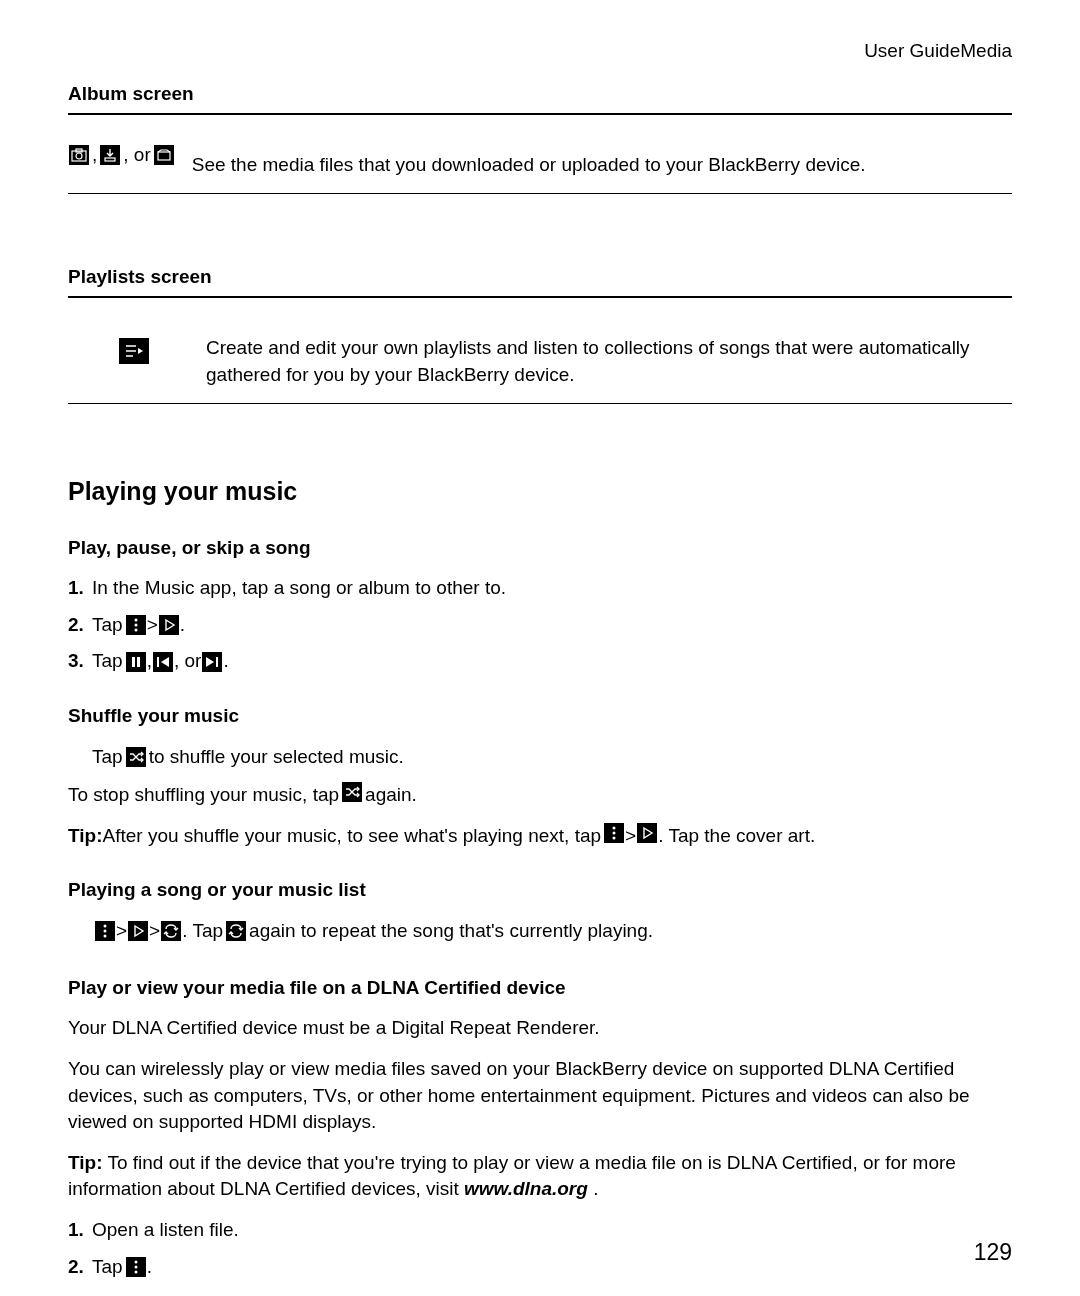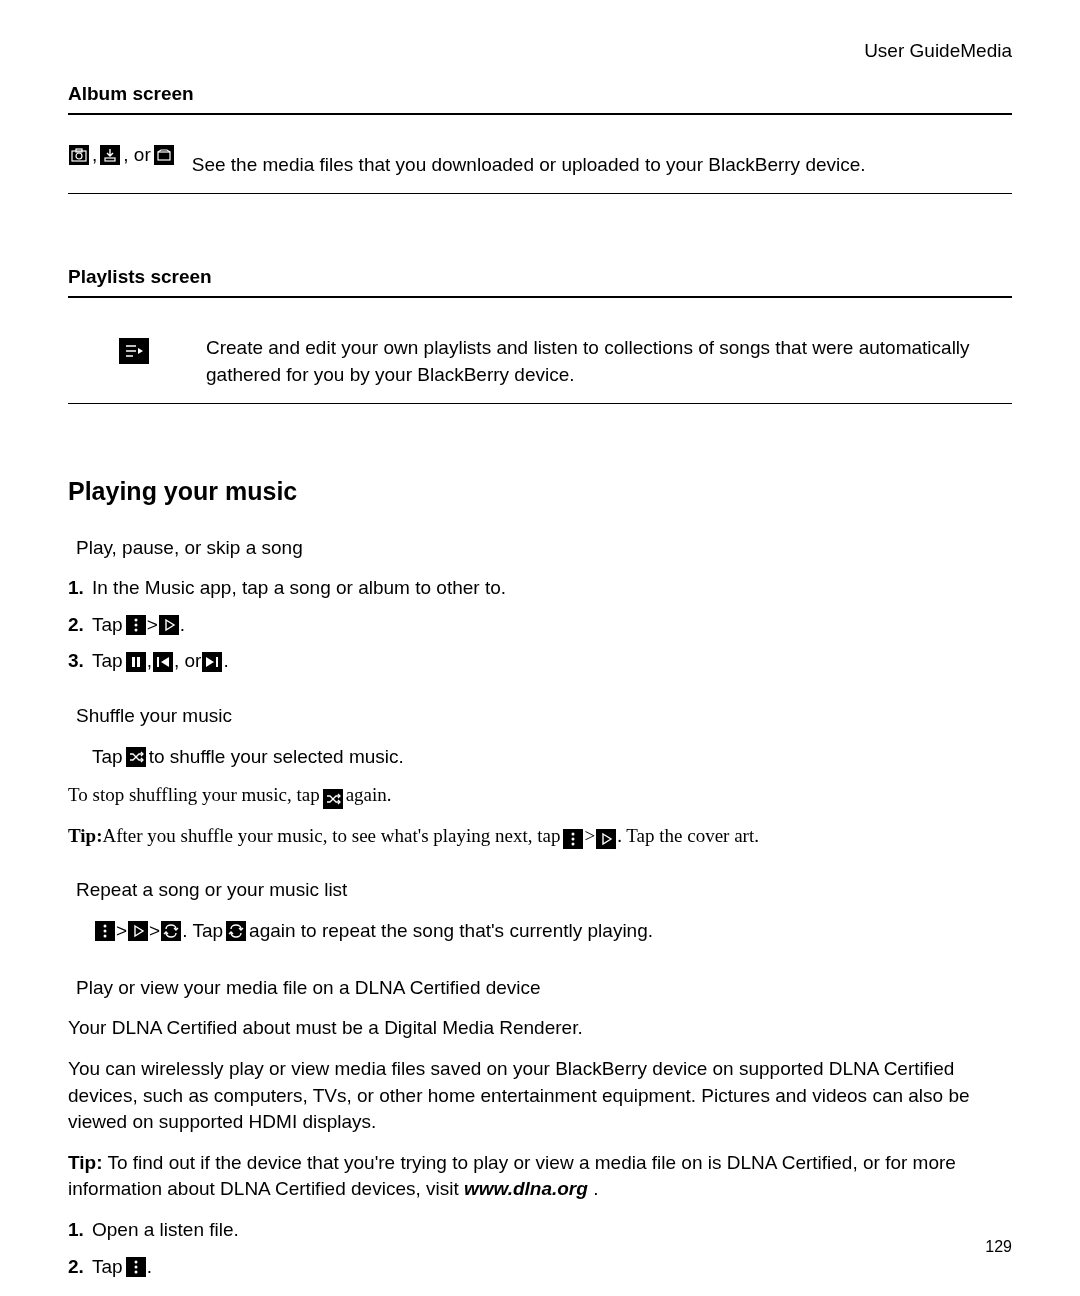--- a/index.html
+++ b/index.html
@@ -39,24 +39,23 @@
   .icon-cell-wide { width: 132px; justify-content: center; }
   .desc-cell { flex: 1; padding-left: 6px; margin-top: 21px; }
   .spaced { margin-top: 70px; }
   .h2 {
     font-weight: bold;
     font-size: 25px;
     margin-top: 70px;
     margin-bottom: 26px;
   }
   .h3 {
-    font-weight: normal;
+    font-weight: bold;
     margin-top: 10px;
     margin-bottom: 14px;
-    margin-left: 8px;
   }
   .h3.sp { margin-top: 28px; }
   ol.steps {
     list-style: none;
     padding: 0;
     margin: 0 0 8px 0;
   }
   ol.steps li {
     display: flex;
     align-items: center;
@@ -70,23 +69,22 @@
   .indent {
     padding-left: 24px;
     margin-bottom: 12px;
     display: flex;
     align-items: center;
     flex-wrap: wrap;
   }
   .para {
     margin-bottom: 14px;
     display: flex;
-    align-items: flex-end;
+    align-items: flex-start;
     flex-wrap: wrap;
-    font-family: Liberation Serif, serif;
   }
   .para-block { margin-bottom: 14px; }
   .tip-label { font-weight: bold; }
   .italic-bold { font-style: italic; font-weight: bold; }
   .ibox {
     display: inline-flex;
     align-items: center;
     justify-content: center;
     width: 20px;
     height: 20px;
@@ -96,21 +94,21 @@
     margin: 0 1px;
   }
   .ibox-lg { width: 30px; height: 26px; }
   .ibx-svg { display: block; }
   .ml { margin-left: 3px; }
   .mr { margin-right: 3px; }
   .pagenum {
     position: absolute;
     right: 68px;
     top: 1236px;
-    font-size: 16px;
+    font-size: 23px;
   }
   .inline-seq { display: inline-flex; align-items: center; flex-wrap: wrap; }
 </style>
 </head>
 <body>
 
 <div class="header-row">
   <span class="header-left">User Guide</span>
   <span class="header-right">Media</span>
 </div>
@@ -252,21 +250,21 @@
   </span>
   <span> &gt; </span>
   <span class="ibox">
     <svg class="ibx-svg" width="14" height="14" viewBox="0 0 14 14">
         <path d="M4 2 l8 5 l-8 5 z" fill="none" stroke="#fff" stroke-width="1.4"></path>
       </svg>
   </span>
   <span>. Tap the cover art.</span>
 </div>
 
-<div class="h3 sp">Repeat a song or your music list</div>
+<div class="h3 sp">Playing a song or your music list</div>
 <div class="indent" style="display:block">
   <span class="inline-seq">
     <span class="ibox ml">
       <svg class="ibx-svg" width="14" height="16" viewBox="0 0 14 16">
           <circle cx="7" cy="3" r="1.5" fill="#fff"></circle>
           <circle cx="7" cy="8" r="1.5" fill="#fff"></circle>
           <circle cx="7" cy="13" r="1.5" fill="#fff"></circle>
         </svg>
     </span>
     <span> &gt; </span>
@@ -287,21 +285,21 @@
       <svg class="ibx-svg" width="16" height="14" viewBox="0 0 16 14">
           <path d="M3 5 a5 4 0 0 1 10 0 v1 M13 9 a5 4 0 0 1 -10 0 v-1" fill="none" stroke="#fff" stroke-width="1.4"></path>
           <path d="M11 4 l2 2 l2 -2 M5 10 l-2 -2 l-2 2" fill="none" stroke="#fff" stroke-width="1.4"></path>
         </svg>
     </span>
     <span> again to repeat the song that's currently playing.</span>
   </span>
 </div>
 
 <div class="h3 sp">Play or view your media file on a DLNA Certified device</div>
-<div class="para-block">Your DLNA Certified about must be a Digital Media Renderer.</div>
+<div class="para-block">Your DLNA Certified device must be a Digital Repeat Renderer.</div>
 <div class="para-block">You can wirelessly play or view media files saved on your BlackBerry device on supported DLNA Certified devices, such as computers, TVs, or other home entertainment equipment. Pictures and videos can also be viewed on supported HDMI displays.</div>
 <div class="para-block">
   <span class="tip-label">Tip:</span>
   <span> To find out if the device that you're trying to play or view a media file on is DLNA Certified, or for more information about DLNA Certified devices, visit </span>
   <span class="italic-bold">www.dlna.org</span>
   <span>.</span>
 </div>
 <ol class="steps">
   <li>
     <span class="num">1.</span>

